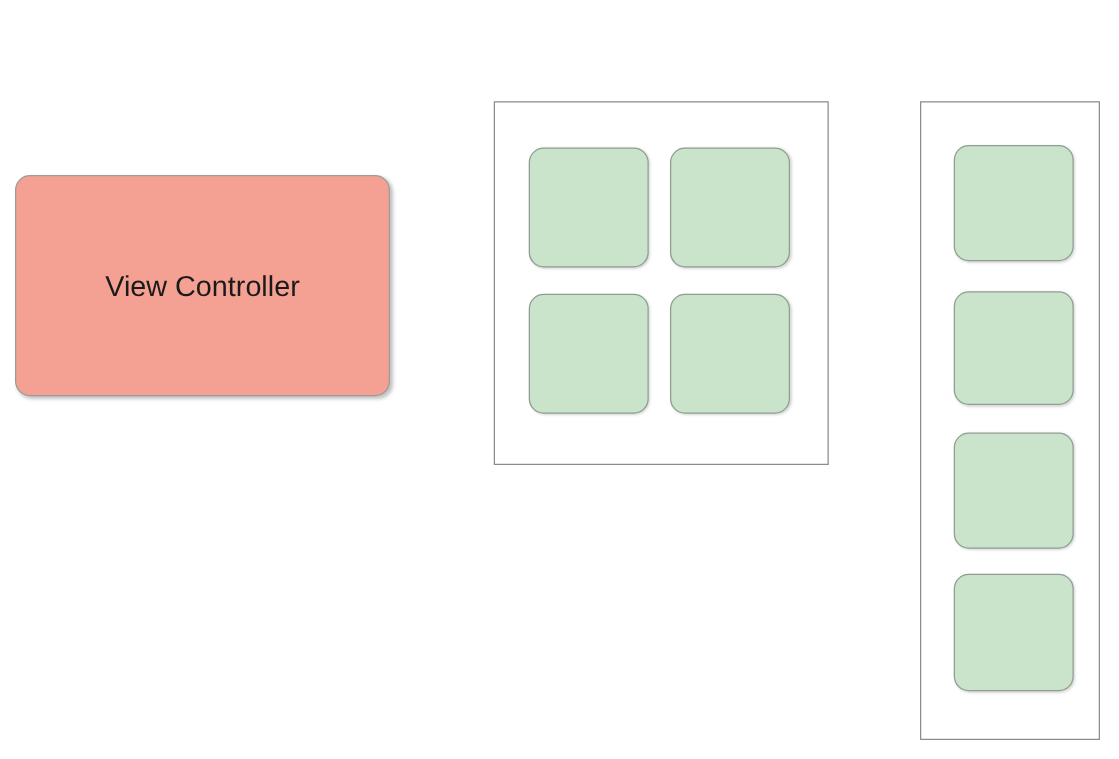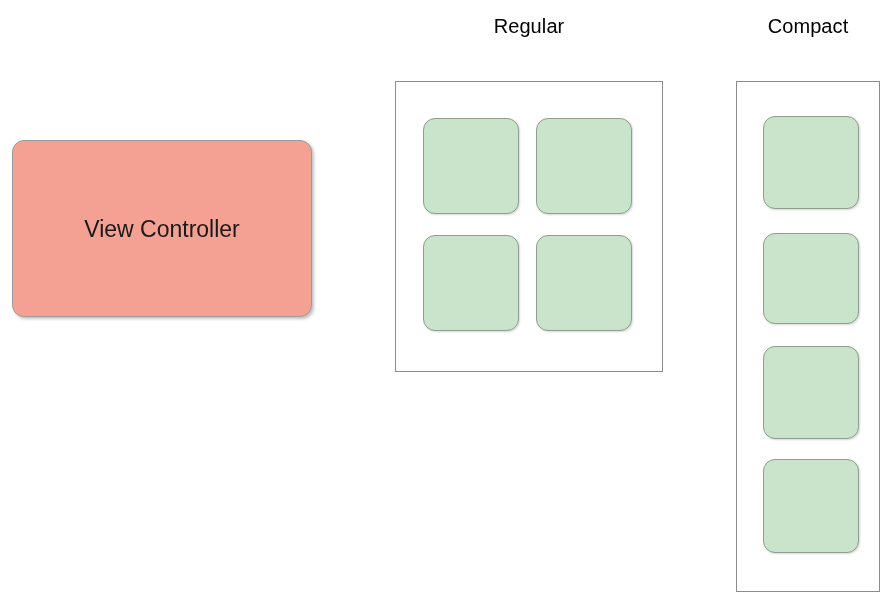--- a/index.html
+++ b/index.html
@@ -112,23 +112,21 @@
   #tile-c-0 { left: 26px; top: 34px;  width: 96px; height: 93px; }
   #tile-c-1 { left: 26px; top: 151px; width: 96px; height: 91px; }
   #tile-c-2 { left: 26px; top: 264px; width: 96px; height: 93px; }
   #tile-c-3 { left: 26px; top: 377px; width: 96px; height: 94px; }
 </style>
 </head>
 <body>
 
 <div id="canvas">
 
-  <div class="column-label" id="label-regular">Regular</div>
 
-  <div class="column-label" id="label-compact">Compact</div>
 
   <div id="view-controller">
     <span id="view-controller-text">View Controller</span>
   </div>
 
   <div class="frame" id="frame-regular">
     <div class="tile" id="tile-r-0"></div>
     <div class="tile" id="tile-r-1"></div>
     <div class="tile" id="tile-r-2"></div>
     <div class="tile" id="tile-r-3"></div>

